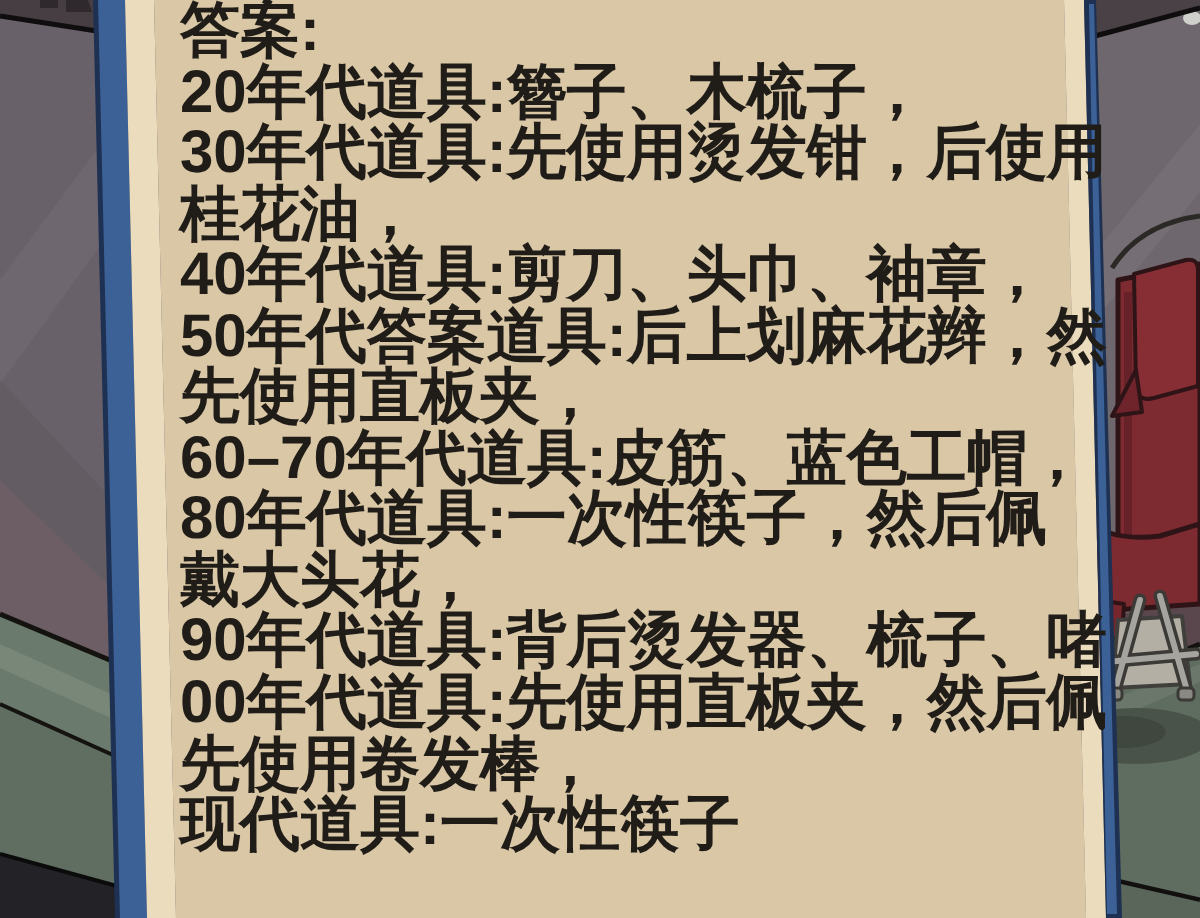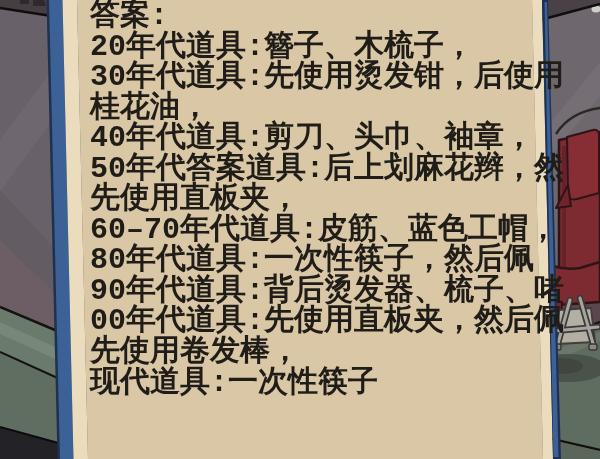--- a/index.html
+++ b/index.html
@@ -1,19 +1,19 @@
 <!DOCTYPE html>
 <html><head>
 <meta charset="utf-8">
 <style>
   html,body { margin:0; padding:0; background:#222; }
   .stage {
     position:relative; width:600px; height:459px; overflow:hidden;
     background:#686169;
-    font-family:Liberation Mono, monospace;
+    font-family:Liberation Sans, sans-serif;
   }
   .scene-svg { position:absolute; left:0; top:0; width:600px; height:459px; display:block; }
   .answer-text {
     position:absolute; left:90px; top:1px; width:452px;
   }
   .answer-line {
     font-size:30px; line-height:30.55px; font-weight:600;
     color:#201d19; white-space:nowrap; letter-spacing:0px;
   }
 </style>
@@ -103,19 +103,20 @@
   <div class="answer-text">
     <div class="answer-line">答案:</div>
     <div class="answer-line">20年代道具:簪子、木梳子，</div>
     <div class="answer-line">30年代道具:先使用烫发钳，后使用</div>
     <div class="answer-line">桂花油，</div>
     <div class="answer-line">40年代道具:剪刀、头巾、袖章，</div>
     <div class="answer-line">50年代答案道具:后上划麻花辫，然</div>
     <div class="answer-line">先使用直板夹，</div>
     <div class="answer-line">60–70年代道具:皮筋、蓝色工帽，</div>
     <div class="answer-line">80年代道具:一次性筷子，然后佩</div>
+    <div class="answer-line">戴大头花，</div>
     <div class="answer-line">90年代道具:背后烫发器、梳子、啫</div>
     <div class="answer-line">00年代道具:先使用直板夹，然后佩</div>
     <div class="answer-line">先使用卷发棒，</div>
     <div class="answer-line">现代道具:一次性筷子</div>
   </div>
 
 </div>
 
 </body></html>

